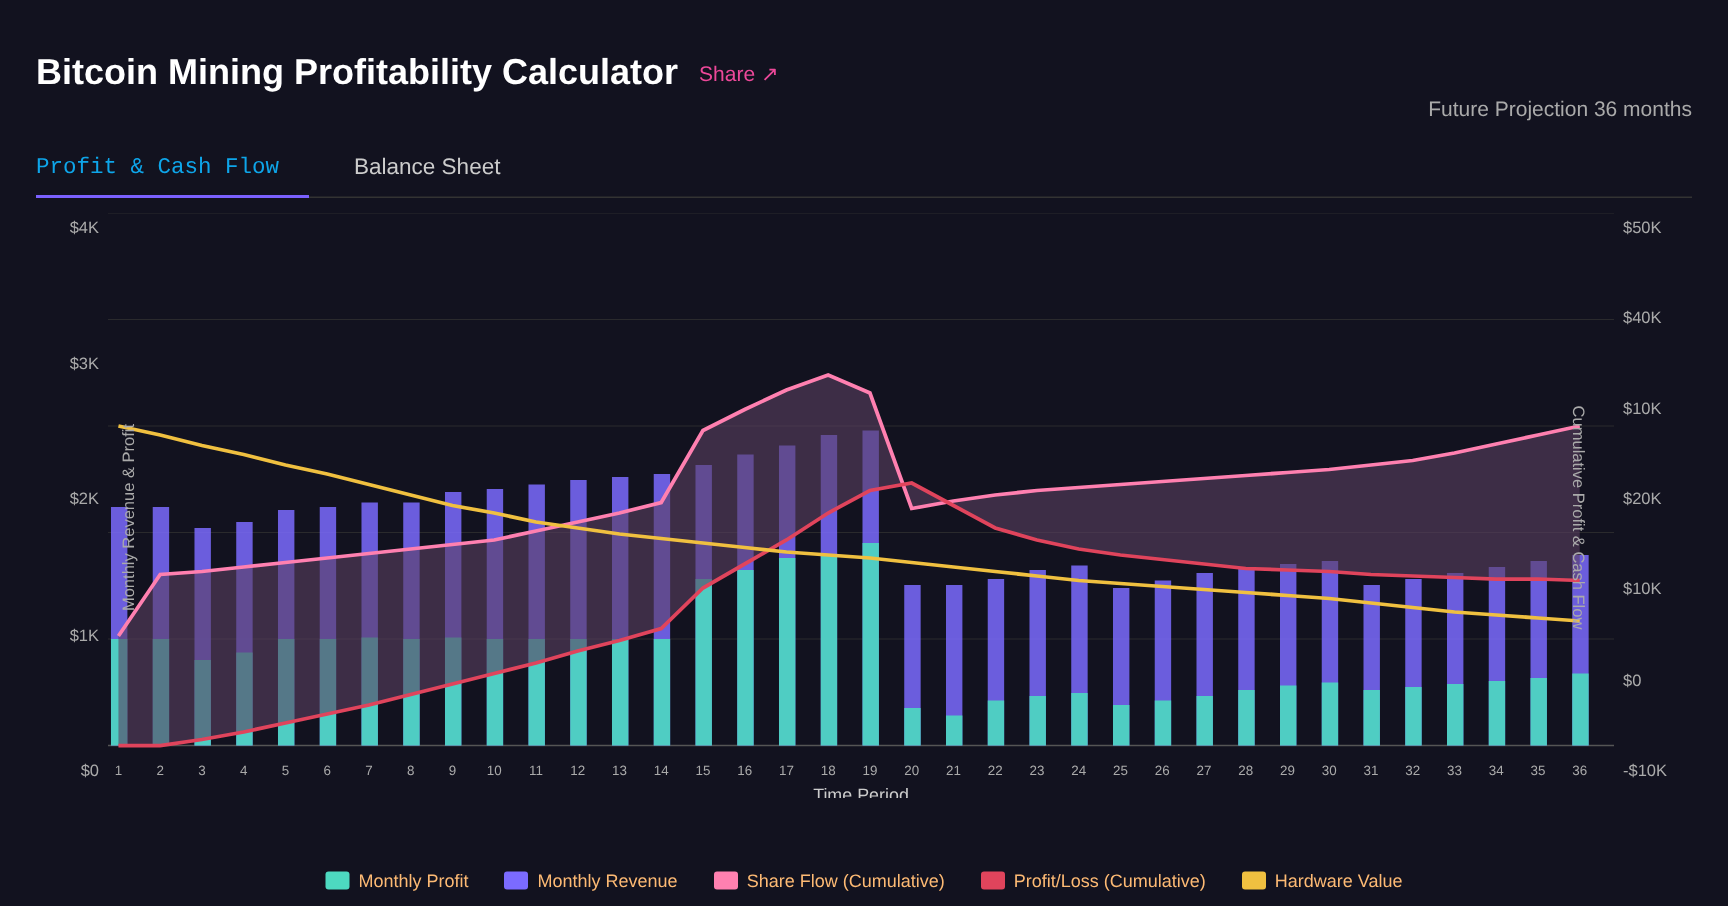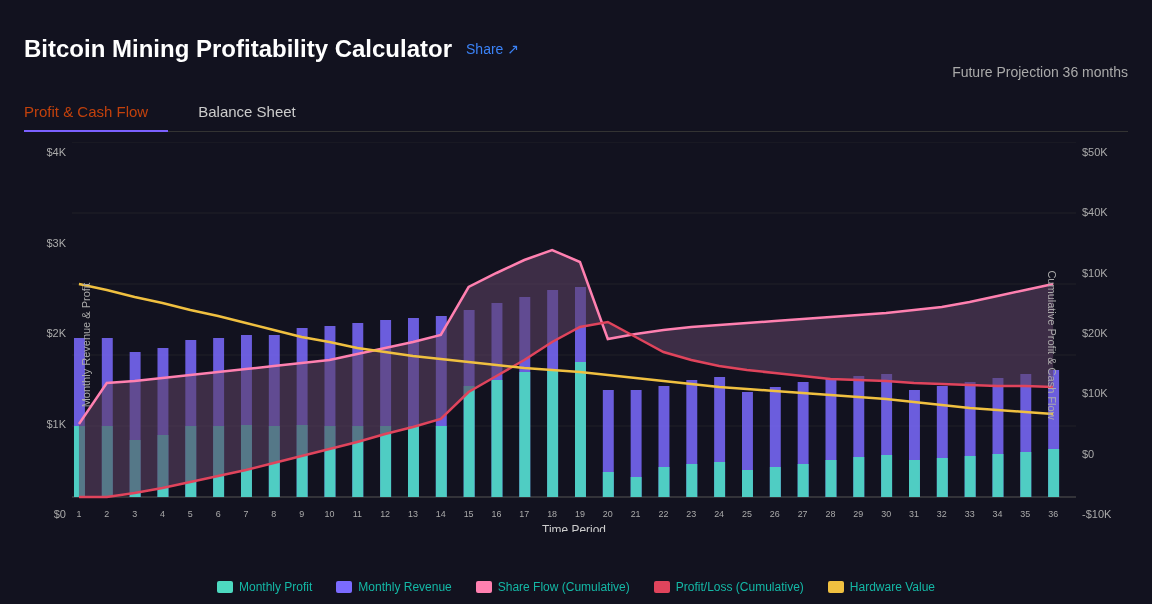--- a/index.html
+++ b/index.html
@@ -30,21 +30,21 @@
       align-items: center;
       gap: 14px;
       justify-content: center;
     }
     .app-title {
       font-size: 24px;
       font-weight: 700;
       color: #fff;
     }
     .share-btn {
-      color: #3b82f6;
+      color: #ec4899;
       font-size: 14px;
       cursor: pointer;
       display: flex;
       align-items: center;
       gap: 4px;
       border: none;
       background: none;
     }
     .future-projection {
       font-size: 14px;
@@ -60,22 +60,23 @@
       padding: 8px 20px 10px 0;
       font-size: 15px;
       color: #ccc;
       cursor: pointer;
       margin-right: 30px;
       border-bottom: 2px solid transparent;
       position: relative;
       top: 1px;
     }
     .tab.active {
-      color: #c2410c;
+      color: #0ea5e9;
       border-bottom: 2px solid #7b61ff;
+      font-family: Liberation Mono, monospace;
     }
     .chart-area {
       flex: 1;
       display: flex;
       flex-direction: column;
       position: relative;
       gap: 28px;
     }
     .chart-wrapper {
       flex: 1;
@@ -116,21 +117,21 @@
       width: 100%;
       height: 100%;
     }
     .legend-row {
       display: flex;
       align-items: center;
       justify-content: center;
       gap: 24px;
       margin-top: 4px;
       font-size: 12px;
-      color: #14b8a6;
+      color: #fdba74;
     }
     .legend-item {
       display: flex;
       align-items: center;
       gap: 6px;
     }
     .legend-swatch {
       width: 16px;
       height: 12px;
       border-radius: 2px;

